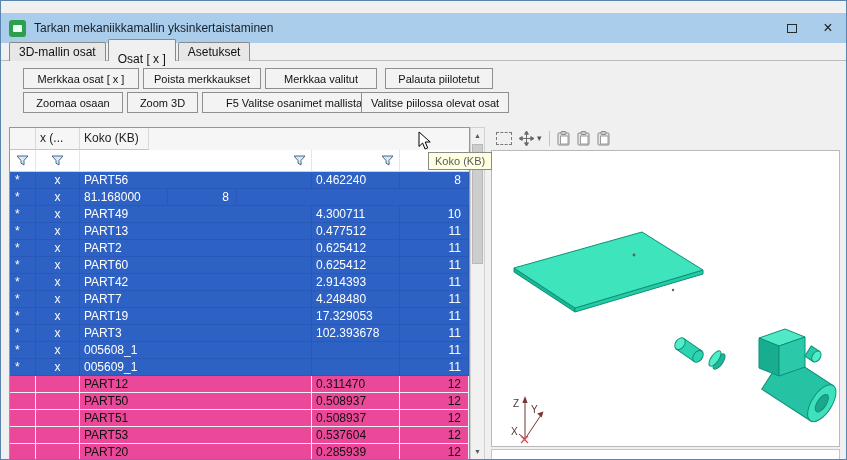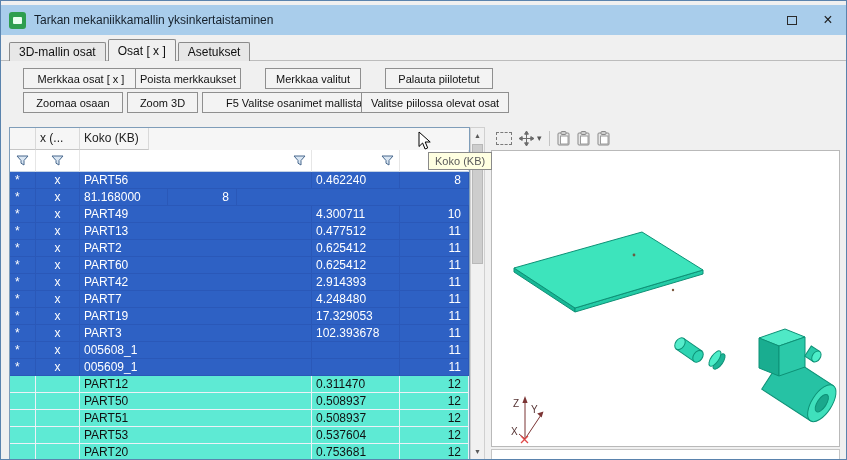--- a/index.html
+++ b/index.html
@@ -1,46 +1,46 @@
 <!DOCTYPE html>
 <html><head>
 <meta charset="utf-8">
 <style>
   *{box-sizing:border-box;margin:0;padding:0}
   body{font-family:"Liberation Sans",sans-serif;font-size:12px;color:#111;background:#fff}
   #window{position:relative;width:847px;height:460px;background:#f0f0f0;overflow:hidden;border:1px solid #5a83ad}
 
   
-  .titlebar{position:absolute;left:0;top:4px;right:0;height:30px;background:#a9cdeb;display:flex;align-items:center;padding-left:8px}
+  .titlebar{position:absolute;left:0;top:12px;right:0;height:30px;background:#a9cdeb;display:flex;align-items:center;padding-left:8px}
   .app-icon{width:17px;height:17px;background:#2e9e4f;border-radius:3px;position:relative;flex:0 0 auto}
   .app-icon::after{content:"";position:absolute;left:4px;top:5px;width:9px;height:7px;background:#eafff0;border-radius:1px}
   .title-text{margin-left:8px;font-size:12px;color:#15202b;white-space:nowrap}
   .win-controls{position:absolute;right:0;top:0;height:30px;display:flex}
   .win-btn{width:36px;height:30px;display:flex;align-items:center;justify-content:center;cursor:default}
   .max-glyph{width:10px;height:9px;border:1px solid #2a2a2a;background:transparent}
   .close-glyph{font-size:16px;color:#1a1a1a;line-height:1}
 
   
   .tabline{position:absolute;left:0;top:59px;right:0;height:1px;background:#bcbcbc}
   .tabs{position:absolute;left:8px;top:38px;height:22px;display:flex;align-items:flex-end;z-index:2}
   .tab{border:1px solid #8a8a8a;border-bottom:none;background:#e7e7e7;height:19px;padding:2px 9px 0;margin-right:2px;border-radius:2px 2px 0 0;white-space:nowrap}
-  .tab.active{background:#f0f0f0;height:22px;padding-top:4px;position:relative;z-index:3}
+  .tab.active{background:#f0f0f0;height:22px;padding-top:12px;position:relative;z-index:3}
 
   
   .btn{position:absolute;height:21px;background:#f3f3f3;border:1px solid #8f8f8f;display:flex;align-items:center;justify-content:center;font-size:11px;white-space:nowrap;overflow:hidden}
 
   
   .table{position:absolute;left:8px;top:126px;width:461px;height:333px;background:#fff;border:1px solid #7f9db9;overflow:hidden}
   .thead{display:flex;height:22px;background:#f6f6f6}
   .th{border-right:1px solid #d9d9d9;border-bottom:1px solid #c6c6c6;padding:3px 4px;font-size:12px;color:#222;white-space:nowrap;overflow:hidden}
   .c0{width:26px}.c1{width:44px}.c2{width:232px}.c3{width:88px}.c4{width:69px}
   .filterrow{display:flex;height:22px;background:#fff}
   .fcell{border-right:1px solid #e6e6e6;border-bottom:1px solid #c3d2e5;display:flex;align-items:center;justify-content:flex-end;padding:0 5px}
   .fcell.c0,.fcell.c1{justify-content:center}
-  .tr{display:flex;height:17px;line-height:16px;background:#5eead4;border-bottom:1px solid #edf1f7}
+  .tr{display:flex;height:17px;line-height:16px;background:#ec4899;border-bottom:1px solid #edf1f7}
   .tr .td{border-right:1px solid #edf1f7;padding:0 4px;font-size:12px;white-space:nowrap;overflow:hidden}
   .td.c0{padding-left:5px}
   .td.c1{text-align:center}
   .td.c3{padding-left:4px}
   .td.c4{text-align:right;padding-right:7px}
   .tr.selected{background:#2e61c4;color:#fff;border-bottom-color:#2a58b8}
   .tr.selected .td{border-right-color:#2a58b8}
 
   
   .vscroll{position:absolute;left:469px;top:126px;width:15px;height:333px;background:#f1f1f1;border:1px solid #d0d0d0}
@@ -79,22 +79,22 @@
   </div>
 
   <div class="tabline"></div>
   <div class="tabs">
     <div class="tab">3D-mallin osat</div>
     <div class="tab active">Osat [ x ]</div>
     <div class="tab">Asetukset</div>
   </div>
 
   <div class="btn" style="left:22px;top:67px;width:116px">Merkkaa osat [ x ]</div>
-  <div class="btn" style="left:134px;top:67px;width:106px">Poista merkkaukset</div>
-  <div class="btn" style="left:264px;top:67px;width:96px">Merkkaa valitut</div>
+  <div class="btn" style="left:142px;top:67px;width:118px">Poista merkkaukset</div>
+  <div class="btn" style="left:264px;top:67px;width:112px">Merkkaa valitut</div>
   <div class="btn" style="left:384px;top:67px;width:108px">Palauta piilotetut</div>
   <div class="btn" style="left:22px;top:91px;width:100px">Zoomaa osaan</div>
   <div class="btn" style="left:126px;top:91px;width:71px">Zoom 3D</div>
   <div class="btn" style="left:201px;top:91px;width:184px">F5 Valitse osanimet mallista</div>
   <div class="btn" style="left:360px;top:91px;width:148px">Valitse piilossa olevat osat</div>
 
   <div class="table">
     <div class="thead">
       <div class="th c0"></div>
       <div class="th c1">x (...</div>
@@ -253,21 +253,21 @@
           <div class="td c1"></div>
           <div class="td c2">PART53</div>
           <div class="td c3">0.537604</div>
           <div class="td c4">12</div>
         </div>
 
         <div class="tr">
           <div class="td c0"></div>
           <div class="td c1"></div>
           <div class="td c2">PART20</div>
-          <div class="td c3">0.753681</div>
+          <div class="td c3">0.285939</div>
           <div class="td c4">12</div>
         </div>
       </div>
   </div>
 
   <div class="vscroll">
     <div class="sbtn">
         <span>▲</span>
       </div>
     <div class="sthumb"></div>

